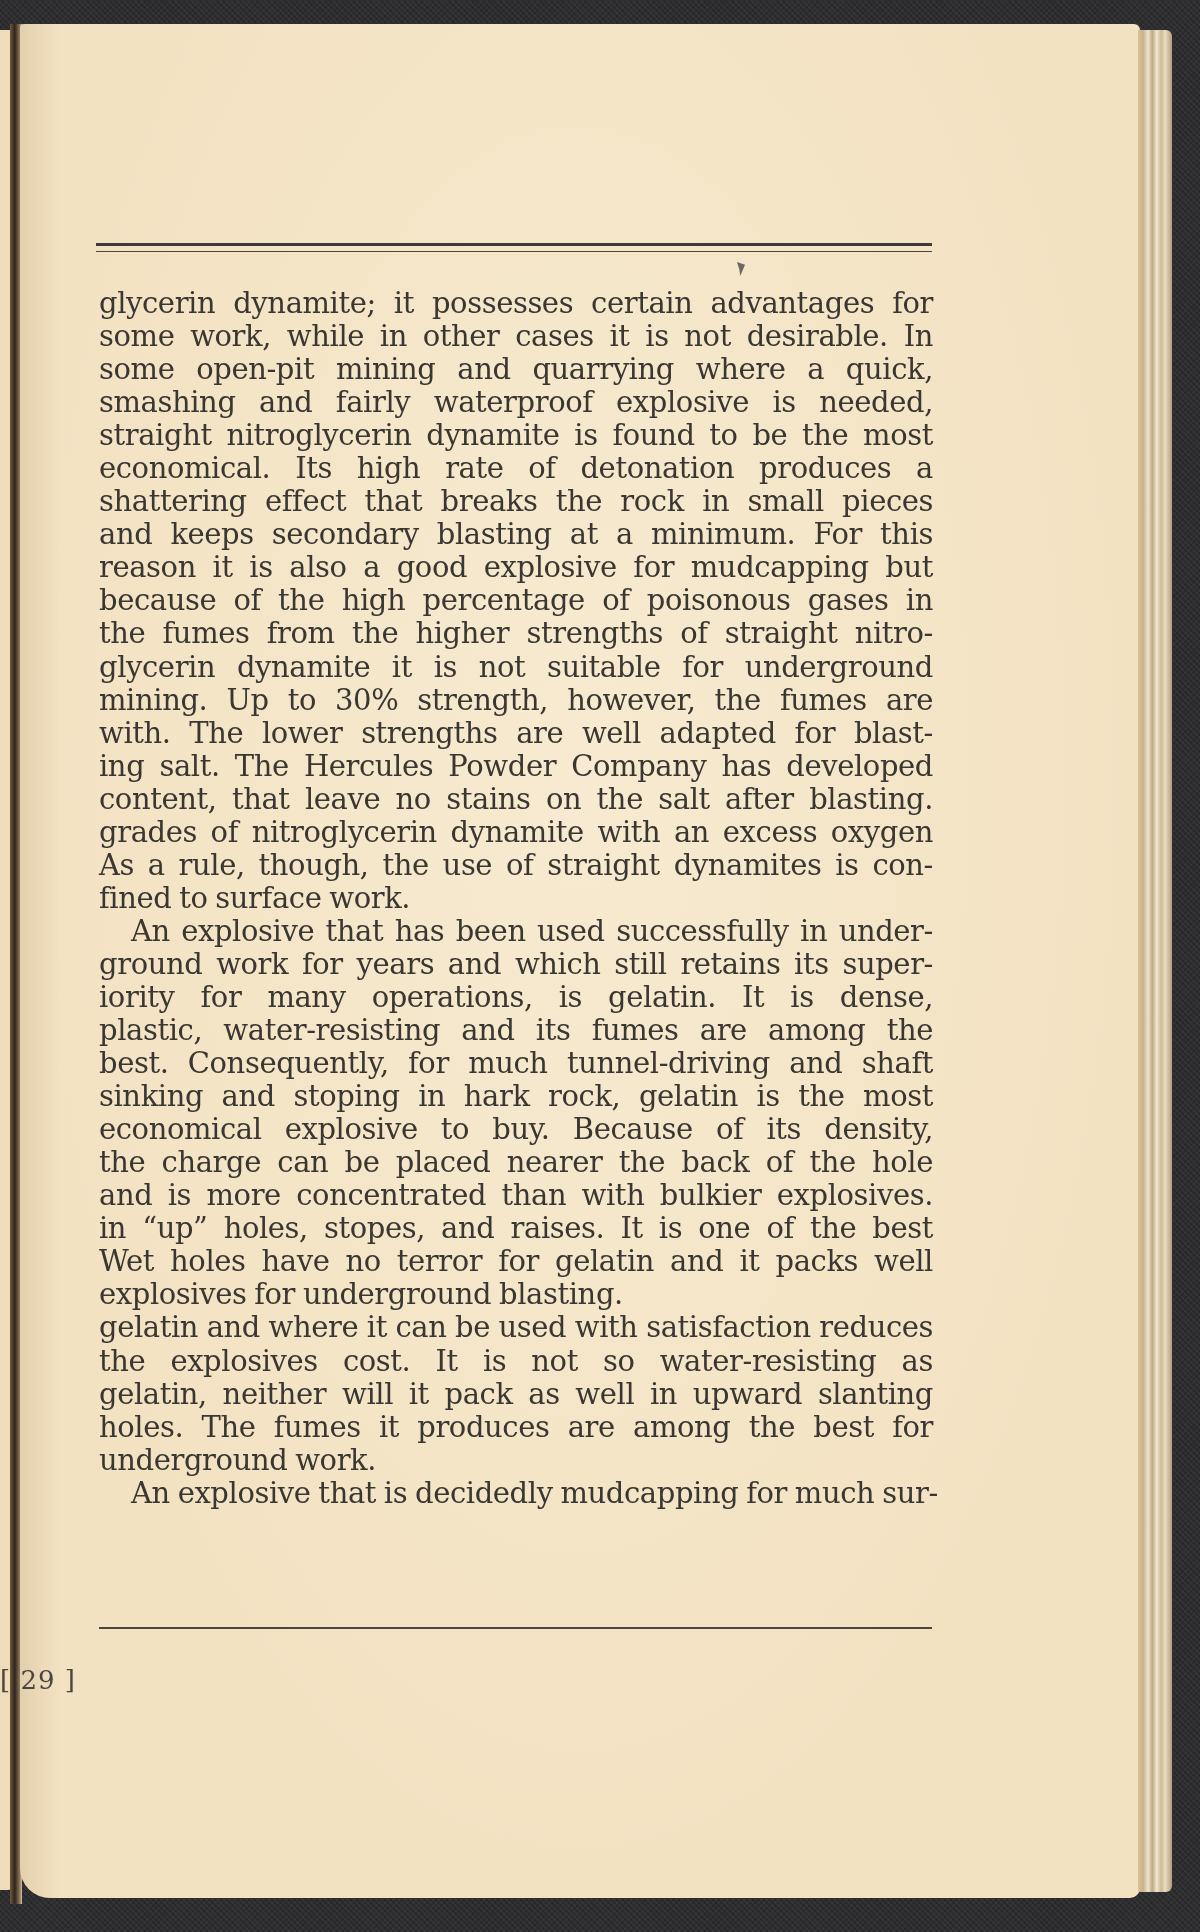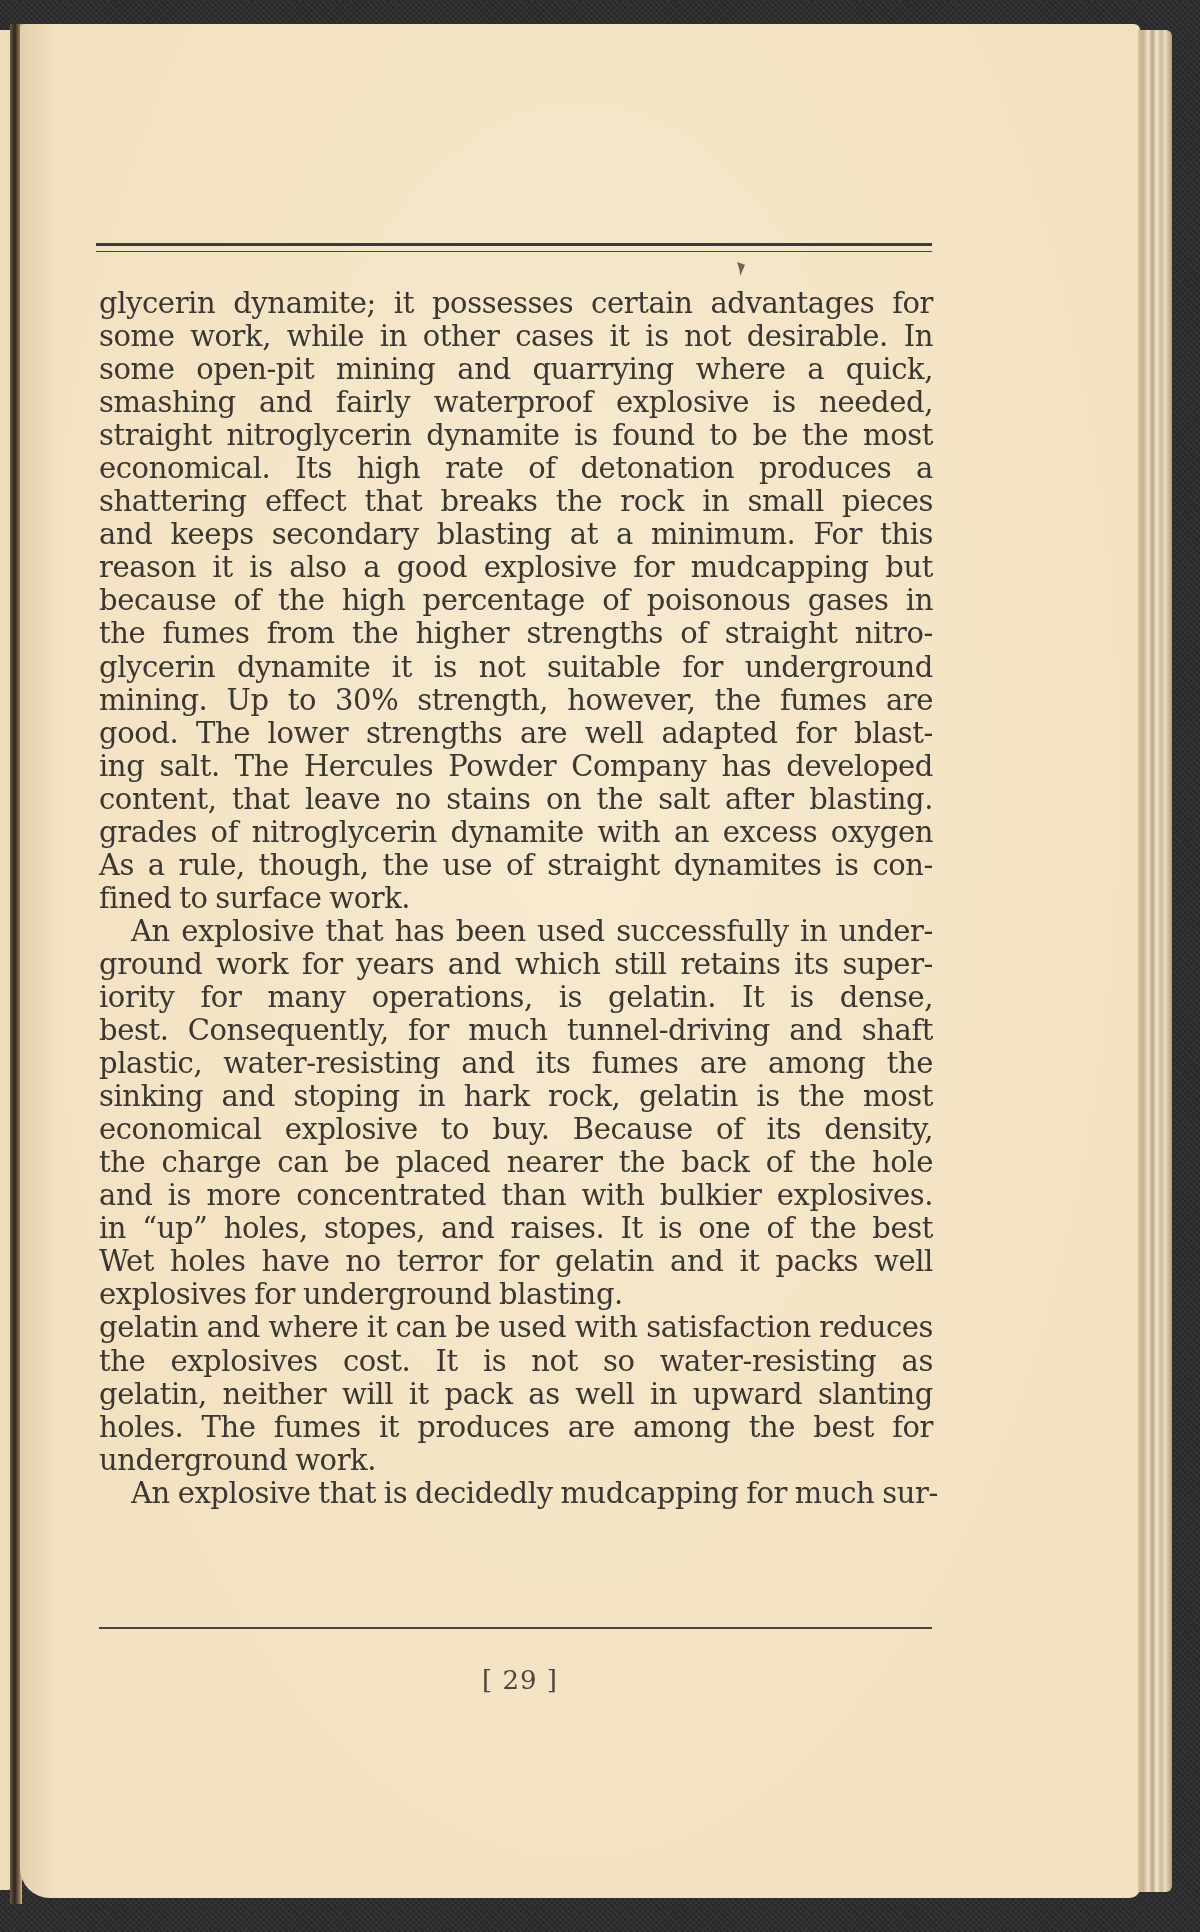--- a/index.html
+++ b/index.html
@@ -43,21 +43,21 @@
     font-family:"DejaVu Serif", serif;
     font-size:29px; line-height:33.05px; height:33.05px;
     color:#3a3631; white-space:nowrap;
     text-align:justify; text-align-last:justify;
     letter-spacing:-0.4px;
     word-spacing:-1px;
   }
   .line.last { text-align-last:left; }
   .line.indent { padding-left:32px; }
   .page-number {
-    position:absolute; left:0; width:1040px; top:1665px; text-align:center;
+    position:absolute; left:0; width:1040px; top:1665px; text-align:left;
     font-family:"DejaVu Serif", serif; font-size:26px; color:#4a453f;
     letter-spacing:1px;
   }
 </style>
 </head>
 <body>
 
 <div class="prev-page"></div>
 <div class="gutter"></div>
 <div class="page"></div>
@@ -75,33 +75,33 @@
       <div class="line">smashing and fairly waterproof explosive is needed,</div>
       <div class="line">straight nitroglycerin dynamite is found to be the most</div>
       <div class="line">economical. Its high rate of detonation produces a</div>
       <div class="line">shattering effect that breaks the rock in small pieces</div>
       <div class="line">and keeps secondary blasting at a minimum. For this</div>
       <div class="line">reason it is also a good explosive for mudcapping but</div>
       <div class="line">because of the high percentage of poisonous gases in</div>
       <div class="line">the fumes from the higher strengths of straight nitro-</div>
       <div class="line">glycerin dynamite it is not suitable for underground</div>
       <div class="line">mining. Up to 30% strength, however, the fumes are</div>
-      <div class="line">good. The lower strengths are well adapted for blast-</div>
+      <div class="line">with. The lower strengths are well adapted for blast-</div>
       <div class="line">ing salt. The Hercules Powder Company has developed</div>
       <div class="line">content, that leave no stains on the salt after blasting.</div>
       <div class="line">grades of nitroglycerin dynamite with an excess oxygen</div>
       <div class="line">As a rule, though, the use of straight dynamites is con-</div>
       <div class="line last">fined to surface work.</div>
     </div>
     <div>
       <div class="line indent">An explosive that has been used successfully in under-</div>
       <div class="line">ground work for years and which still retains its super-</div>
       <div class="line">iority for many operations, is gelatin. It is dense,</div>
+      <div class="line">plastic, water-resisting and its fumes are among the</div>
       <div class="line">best. Consequently, for much tunnel-driving and shaft</div>
-      <div class="line">plastic, water-resisting and its fumes are among the</div>
       <div class="line">sinking and stoping in hark rock, gelatin is the most</div>
       <div class="line">economical explosive to buy. Because of its density,</div>
       <div class="line">the charge can be placed nearer the back of the hole</div>
       <div class="line">and is more concentrated than with bulkier explosives.</div>
       <div class="line">in “up” holes, stopes, and raises. It is one of the best</div>
       <div class="line">Wet holes have no terror for gelatin and it packs well</div>
       <div class="line last">explosives for underground blasting.</div>
     </div>
     <div>
       <div class="line">gelatin and where it can be used with satisfaction reduces</div>

